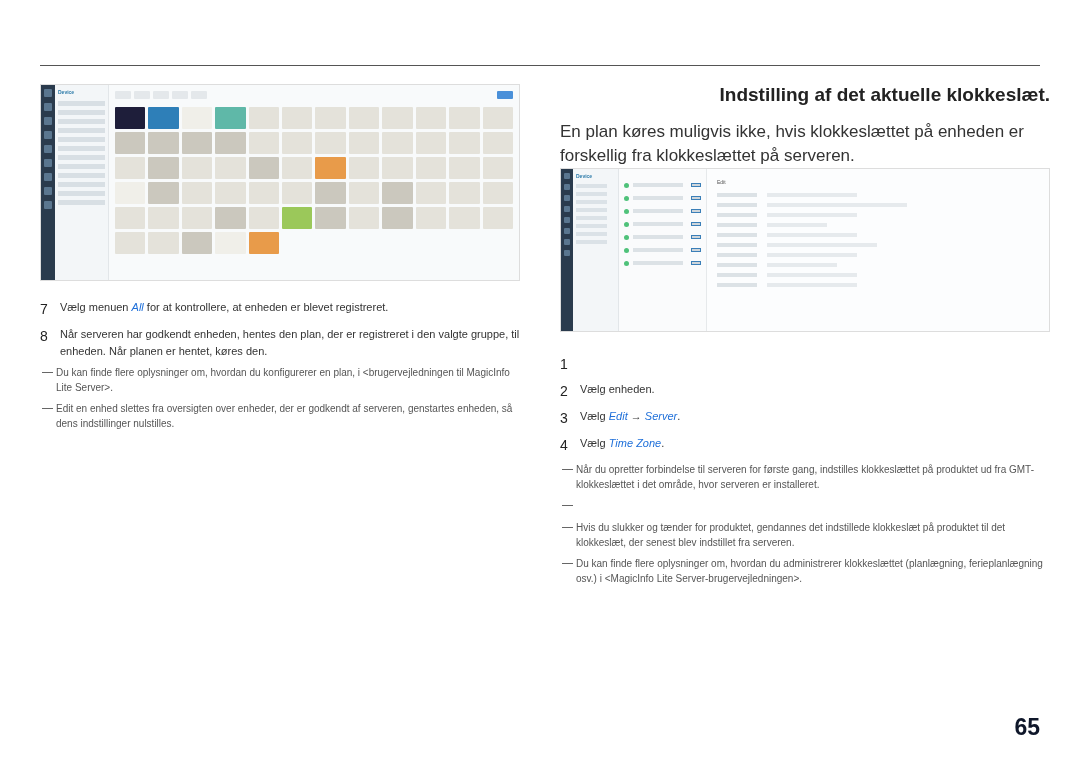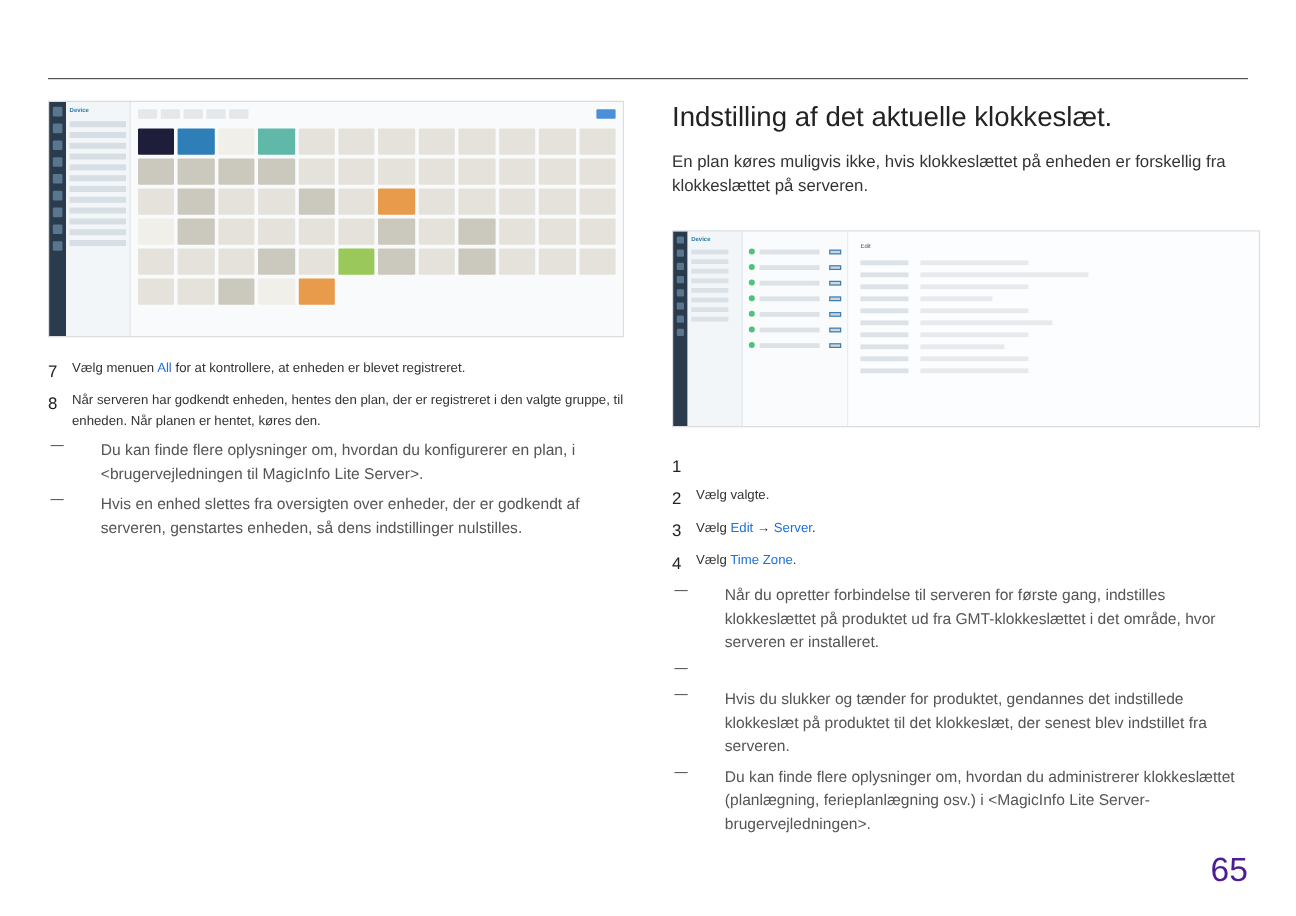--- a/index.html
+++ b/index.html
@@ -107,41 +107,42 @@
   .steps { margin-top: 18px; }
   .step-row { display: flex; margin-bottom: 6px; line-height: 1.5; }
   .step-num {
     width: 20px;
     font-size: 14px;
     font-weight: 400;
     color: #222;
     flex-shrink: 0;
   }
   .step-body { font-size: 11px; color: #333; }
-  .step-body .kw { color: #1e6fd9; }
+  .step-body .kw { color: #1e6fd9; font-style: italic; }
 
   .note-row { display: flex; margin-bottom: 6px; line-height: 1.5; padding-left: 2px; }
   .note-dash {
     width: 14px;
     font-size: 11px;
     color: #333;
     flex-shrink: 0;
     position: relative;
     top: -2px;
   }
-  .note-body { font-size: 13px; color: #555; margin-left: 28px; }
+  .note-body { font-size: 10px; color: #555; }
 
   
   .heading {
-    font-size: 23px;
-    font-weight: 400;
+    font-size: 19px;
+    font-weight: 700;
     color: #222;
     margin-bottom: 14px;
-  }
-  .intro { font-size: 14px; color: #333; margin-bottom: 28px; line-height: 1.4; }
+    text-align: right;
+  }
+  .intro { font-size: 17px; color: #333; margin-bottom: 0; line-height: 1.4; }
 
   
   .shotB {
     width: 490px;
     height: 164px;
     background: #eceef0;
     display: flex;
     border: 1px solid #ddd;
     margin-bottom: 22px;
   }
@@ -179,23 +180,23 @@
     padding: 10px 10px 0;
   }
   .shotB-field { display: flex; gap: 10px; margin-bottom: 6px; }
   .shotB-flabel { width: 40px; height: 4px; background: #dce2e6; }
   .shotB-fval { width: 90px; height: 4px; background: #e6eaed; }
 
   .page-num {
     position: absolute;
     right: 40px;
     bottom: 22px;
-    font-size: 28px;
-    color: #4c1d95;
-    font-weight: 400;
+    font-size: 23px;
+    color: #0f172a;
+    font-weight: 700;
   }
 </style>
 </head>
 <body>
 
 <div class="page">
   <hr class="hr-top">
   <div class="columns">
 
     <div class="col-left">
@@ -321,21 +322,21 @@
             <div class="step-body"><span>Når serveren har godkendt enheden, hentes den plan, der er registreret i den valgte gruppe, til enheden. Når planen er hentet, køres den.</span></div>
           </div>
         </div>
       <div id="left-notes">
           <div class="note-row">
             <div class="note-dash">―</div>
             <div class="note-body">Du kan finde flere oplysninger om, hvordan du konfigurerer en plan, i &lt;brugervejledningen til MagicInfo Lite Server&gt;.</div>
           </div>
           <div class="note-row">
             <div class="note-dash">―</div>
-            <div class="note-body">Hvis en enhed slettes fra oversigten over enheder, der er godkendt af serveren, genstartes enheden, så dens indstillinger nulstilles.</div>
+            <div class="note-body">Edit en enhed slettes fra oversigten over enheder, der er godkendt af serveren, genstartes enheden, så dens indstillinger nulstilles.</div>
           </div>
         </div>
     </div>
 
     <div class="col-right">
       <div class="heading">Indstilling af det aktuelle klokkeslæt.</div>
       <div class="intro">En plan køres muligvis ikke, hvis klokkeslættet på enheden er forskellig fra klokkeslættet på serveren.</div>
 
       <div class="shotB">
         <div class="shotB-sidebar">
@@ -440,21 +441,21 @@
             </div>
         </div>
       </div>
 
       <div class="steps" id="right-steps">
           <div class="step-row">
             <div class="step-num">1</div>
           </div>
           <div class="step-row">
             <div class="step-num">2</div>
-            <div class="step-body"><span>Vælg valgte.</span></div>
+            <div class="step-body"><span>Vælg enheden.</span></div>
           </div>
           <div class="step-row">
             <div class="step-num">3</div>
             <div class="step-body"><span>Vælg <span class="kw">Edit</span> → <span class="kw">Server</span>.</span></div>
           </div>
           <div class="step-row">
             <div class="step-num">4</div>
             <div class="step-body"><span>Vælg <span class="kw">Time Zone</span>.</span></div>
           </div>
         </div>

